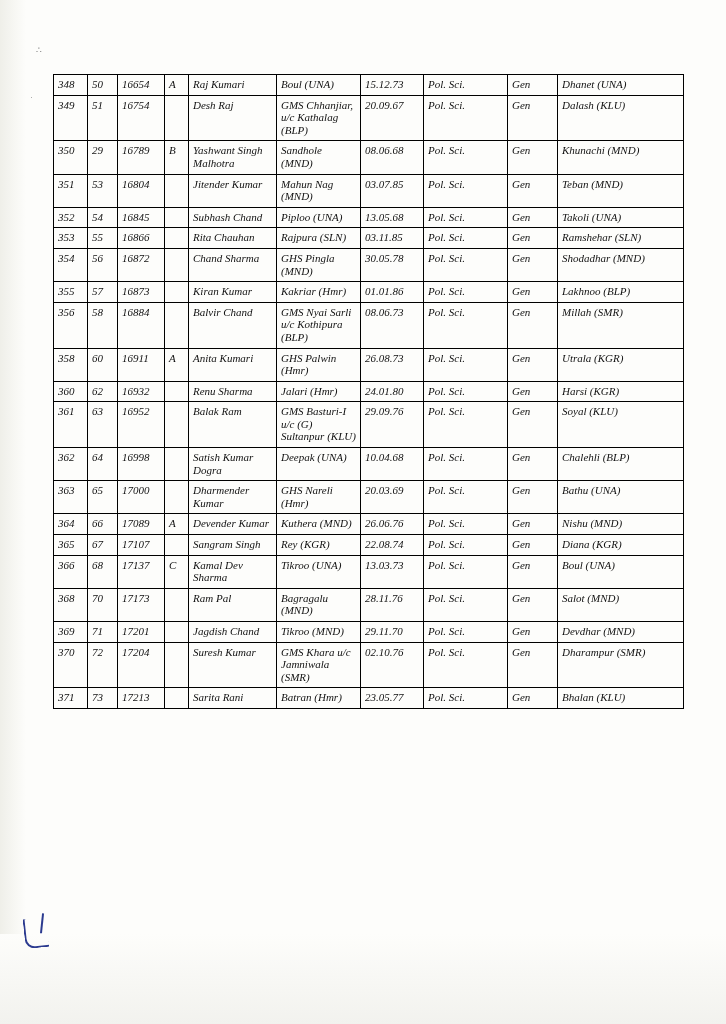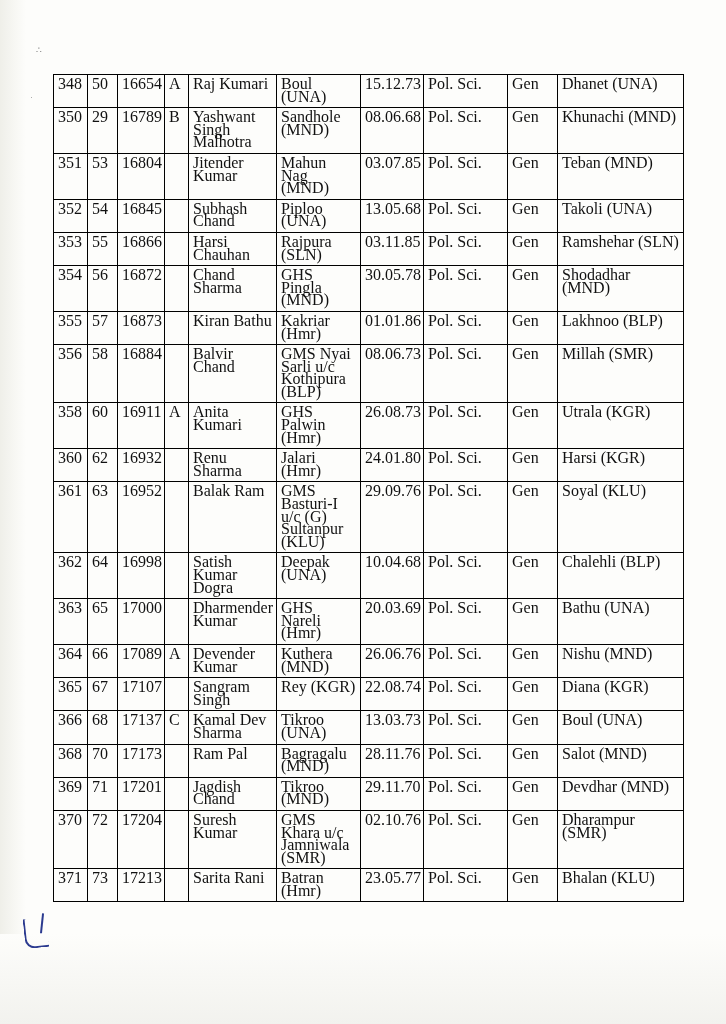--- a/index.html
+++ b/index.html
@@ -71,22 +71,23 @@
     transform: rotate(12deg);
   }
 
   table.reg {
     position: absolute;
     left: 53px;
     top: 74px;
     width: 630px;
     border-collapse: collapse;
     table-layout: fixed;
-    font-size: 16px;
+    font-size: 11px;
     color: #111;
+    font-style: italic;
   }
   table.reg td {
     border: 1px solid #000;
     padding: 3px 4px 4px 4px;
     vertical-align: top;
     line-height: 12.6px;
     font-family: "Liberation Serif", serif;
   }
   
   col.c0 { width: 34px; }
@@ -132,20 +133,32 @@
           <td class="num">16654</td>
           <td class="cat">A</td>
           <td>Raj Kumari</td>
           <td>Boul (UNA)</td>
           <td>15.12.73</td>
           <td>Pol. Sci.</td>
           <td>Gen</td>
           <td>Dhanet (UNA)</td>
         </tr>
         <tr>
+          <td class="num">349</td>
+          <td class="num">51</td>
+          <td class="num">16754</td>
+          <td class="cat"></td>
+          <td>Desh Raj</td>
+          <td>GMS Chhanjiar, u/c Kathalag (BLP)</td>
+          <td>20.09.67</td>
+          <td>Pol. Sci.</td>
+          <td>Gen</td>
+          <td>Dalash (KLU)</td>
+        </tr>
+        <tr>
           <td class="num">350</td>
           <td class="num">29</td>
           <td class="num">16789</td>
           <td class="cat">B</td>
           <td>Yashwant Singh Malhotra</td>
           <td>Sandhole (MND)</td>
           <td>08.06.68</td>
           <td>Pol. Sci.</td>
           <td>Gen</td>
           <td>Khunachi (MND)</td>
@@ -172,21 +185,21 @@
           <td>13.05.68</td>
           <td>Pol. Sci.</td>
           <td>Gen</td>
           <td>Takoli (UNA)</td>
         </tr>
         <tr>
           <td class="num">353</td>
           <td class="num">55</td>
           <td class="num">16866</td>
           <td class="cat"></td>
-          <td>Harsi Chauhan</td>
+          <td>Rita Chauhan</td>
           <td>Rajpura (SLN)</td>
           <td>03.11.85</td>
           <td>Pol. Sci.</td>
           <td>Gen</td>
           <td>Ramshehar (SLN)</td>
         </tr>
         <tr>
           <td class="num">354</td>
           <td class="num">56</td>
           <td class="num">16872</td>
@@ -196,21 +209,21 @@
           <td>30.05.78</td>
           <td>Pol. Sci.</td>
           <td>Gen</td>
           <td>Shodadhar (MND)</td>
         </tr>
         <tr>
           <td class="num">355</td>
           <td class="num">57</td>
           <td class="num">16873</td>
           <td class="cat"></td>
-          <td>Kiran Bathu</td>
+          <td>Kiran Kumar</td>
           <td>Kakriar (Hmr)</td>
           <td>01.01.86</td>
           <td>Pol. Sci.</td>
           <td>Gen</td>
           <td>Lakhnoo (BLP)</td>
         </tr>
         <tr>
           <td class="num">356</td>
           <td class="num">58</td>
           <td class="num">16884</td>

